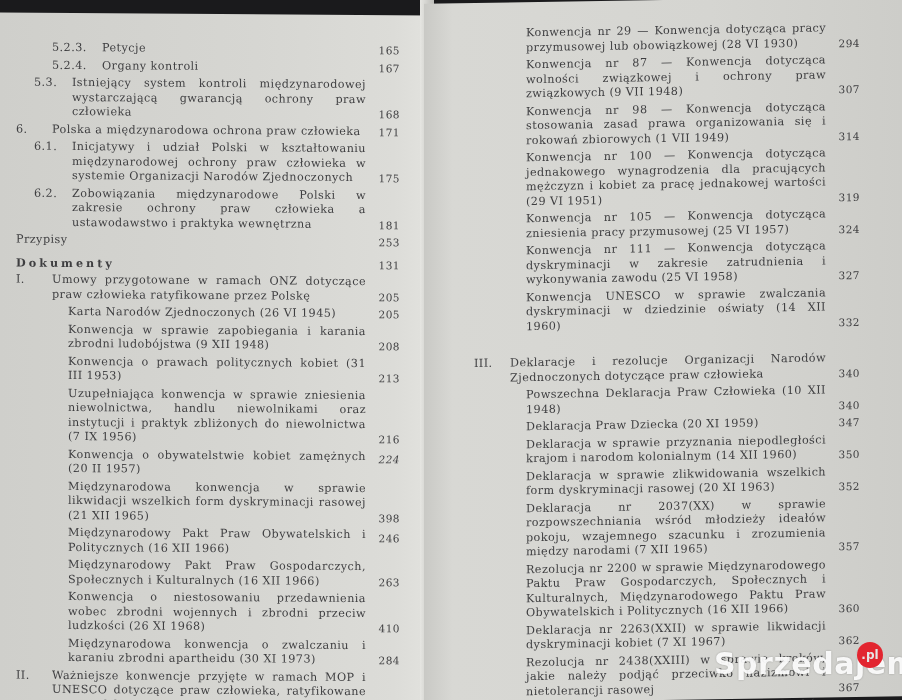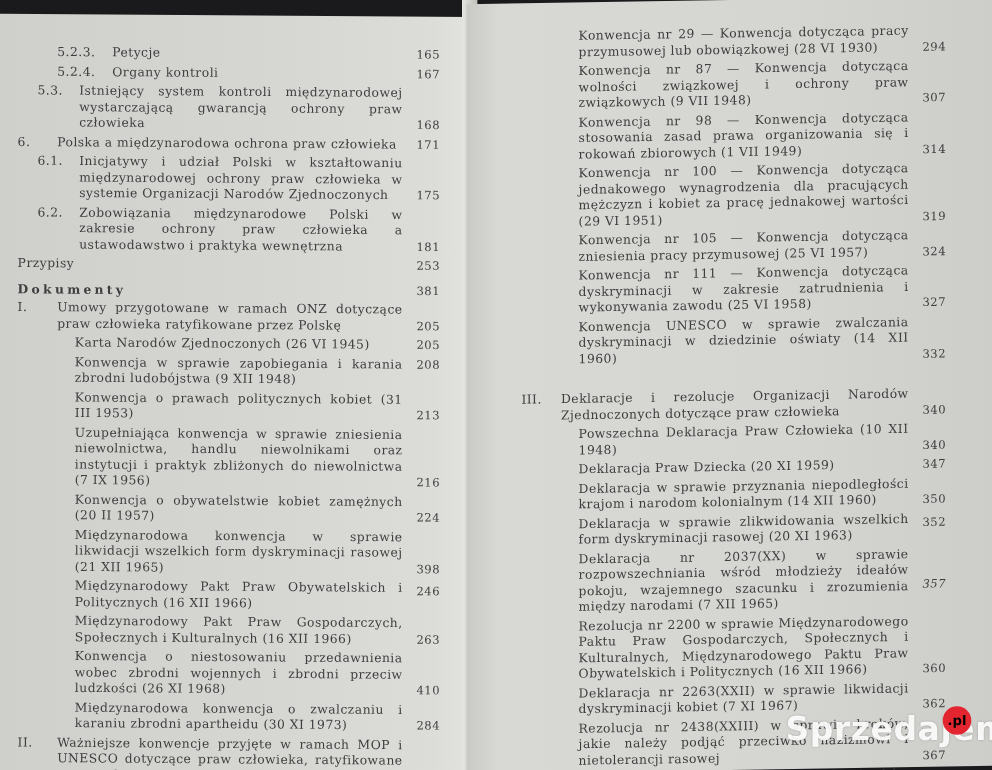--- a/index.html
+++ b/index.html
@@ -12,21 +12,21 @@
   .entry{position:relative;margin:0;}
   .t{display:block;text-align:justify;}
   .pg{position:absolute;right:0;font-size:10.5px;}
   .lvl0{padding-left:0;}
   .lvl1{padding-left:18px;}
   .lvl2{padding-left:36px;}
   .lvl3{padding-left:52px;}
   .num{position:absolute;left:0;}
   .heading{font-weight:bold;letter-spacing:3px;}
   .watermark{position:absolute;left:714px;top:646px;font-family:"DejaVu Sans",sans-serif;font-weight:bold;font-size:30px;color:rgba(255,255,255,0.92);text-shadow:0 0 2px rgba(0,0,0,0.25);letter-spacing:0.5px;}
-  .wm-dot{position:absolute;left:857px;top:642px;width:26px;height:26px;border-radius:50%;background:#e2252f;color:#000000;font-family:"DejaVu Sans",sans-serif;font-weight:bold;font-size:12px;line-height:26px;text-align:center;}
+  .wm-dot{position:absolute;left:857px;top:642px;width:26px;height:26px;border-radius:50%;background:#e2252f;color:#e5e5e5;font-family:"DejaVu Sans",sans-serif;font-weight:bold;font-size:12px;line-height:26px;text-align:center;}
 </style>
 </head>
 <body>
 
 <div class="page page-left">
   <div class="toc" id="toc-left" style="left:16px;top:28px;width:384px;">
       <div class="entry lvl3" style="margin-bottom: 3px;">
         <span class="num" style="left: 36px;">5.2.3.</span>
         <span class="t" style="padding-right: 34px; padding-left: 34px;">Petycje</span>
         <span class="pg" style="bottom: 0px;">165</span>
@@ -55,46 +55,46 @@
         <span class="num" style="left: 18px;">6.2.</span>
         <span class="t" style="padding-right: 34px; padding-left: 20px;">Zobowiązania międzynarodowe Polski w zakresie ochrony praw człowieka a ustawodawstwo i praktyka wewnętrzna</span>
         <span class="pg" style="bottom: 0px;">181</span>
       </div>
       <div class="entry lvl0" style="margin-bottom: 3px;">
         <span class="t" style="padding-right: 34px;">Przypisy</span>
         <span class="pg" style="bottom: 0px;">253</span>
       </div>
       <div class="entry lvl0" style="margin-bottom: 3px; margin-top: 8px;">
         <span class="t heading" style="padding-right: 34px;">Dokumenty</span>
-        <span class="pg" style="bottom: 0px;">381</span>
+        <span class="pg" style="bottom: 0px;">131</span>
       </div>
       <div class="entry lvl1" style="margin-bottom: 3px;">
         <span class="num" style="left: 0px;">I.</span>
         <span class="t" style="padding-right: 34px; padding-left: 18px;">Umowy przygotowane w ramach ONZ dotyczące praw człowieka ratyfikowane przez Polskę</span>
         <span class="pg" style="bottom: 0px;">205</span>
       </div>
       <div class="entry lvl3" style="margin-bottom: 3px;">
         <span class="t" style="padding-right: 34px;">Karta Narodów Zjednoczonych (26 VI 1945)</span>
         <span class="pg" style="bottom: 0px;">205</span>
       </div>
       <div class="entry lvl3" style="margin-bottom: 3px;">
         <span class="t" style="padding-right: 34px;">Konwencja w sprawie zapobiegania i karania zbrodni ludobójstwa (9 XII 1948)</span>
-        <span class="pg" style="bottom: 14px;">208</span>
+        <span class="pg" style="bottom: 0px;">208</span>
       </div>
       <div class="entry lvl3" style="margin-bottom: 3px;">
         <span class="t" style="padding-right: 34px;">Konwencja o prawach politycznych kobiet (31 III 1953)</span>
         <span class="pg" style="bottom: 0px; margin-left: 24px;">213</span>
       </div>
       <div class="entry lvl3" style="margin-bottom: 3px;">
         <span class="t" style="padding-right: 34px;">Uzupełniająca konwencja w sprawie zniesienia niewolnictwa, handlu niewolnikami oraz instytucji i praktyk zbliżonych do niewolnictwa (7 IX 1956)</span>
         <span class="pg" style="bottom: 0px;">216</span>
       </div>
       <div class="entry lvl3" style="margin-bottom: 3px;">
         <span class="t" style="padding-right: 34px;">Konwencja o obywatelstwie kobiet zamężnych (20 II 1957)</span>
-        <span class="pg" style="bottom: 0px;">224</span>
+        <span class="pg" style="bottom: 12px; font-style: italic;">224</span>
       </div>
       <div class="entry lvl3" style="margin-bottom: 3px;">
         <span class="t" style="padding-right: 34px;">Międzynarodowa konwencja w sprawie likwidacji wszelkich form dyskryminacji rasowej (21 XII 1965)</span>
         <span class="pg" style="bottom: 0px;">398</span>
       </div>
       <div class="entry lvl3" style="margin-bottom: 3px;">
         <span class="t" style="padding-right: 34px;">Międzynarodowy Pakt Praw Obywatelskich i Politycznych (16 XII 1966)</span>
         <span class="pg" style="bottom: 12px;">246</span>
       </div>
       <div class="entry lvl3" style="margin-bottom: 3px;">
@@ -159,25 +159,25 @@
       <div class="entry lvl3" style="margin-bottom: 3px;">
         <span class="t" style="padding-right: 34px;">Deklaracja Praw Dziecka (20 XI 1959)</span>
         <span class="pg" style="bottom: 0px;">347</span>
       </div>
       <div class="entry lvl3" style="margin-bottom: 3px;">
         <span class="t" style="padding-right: 34px;">Deklaracja w sprawie przyznania niepodległości krajom i narodom kolonialnym (14 XII 1960)</span>
         <span class="pg" style="bottom: 0px;">350</span>
       </div>
       <div class="entry lvl3" style="margin-bottom: 3px;">
         <span class="t" style="padding-right: 34px;">Deklaracja w sprawie zlikwidowania wszelkich form dyskryminacji rasowej (20 XI 1963)</span>
-        <span class="pg" style="bottom: 11px;">352</span>
+        <span class="pg" style="bottom: 0px;">352</span>
       </div>
       <div class="entry lvl3" style="margin-bottom: 3px;">
         <span class="t" style="padding-right: 34px;">Deklaracja nr 2037(XX) w sprawie rozpowszechniania wśród młodzieży ideałów pokoju, wzajemnego szacunku i zrozumienia między narodami (7 XII 1965)</span>
-        <span class="pg" style="bottom: 16px; font-style: italic;">357</span>
+        <span class="pg" style="bottom: 1px;">357</span>
       </div>
       <div class="entry lvl3" style="margin-bottom: 3px;">
         <span class="t" style="padding-right: 34px;">Rezolucja nr 2200 w sprawie Międzynarodowego Paktu Praw Gospodarczych, Społecznych i Kulturalnych, Międzynarodowego Paktu Praw Obywatelskich i Politycznych (16 XII 1966)</span>
         <span class="pg" style="bottom: 0px;">360</span>
       </div>
       <div class="entry lvl3" style="margin-bottom: 3px;">
         <span class="t" style="padding-right: 34px;">Deklaracja nr 2263(XXII) w sprawie likwidacji dyskryminacji kobiet (7 XI 1967)</span>
         <span class="pg" style="bottom: 0px;">362</span>
       </div>
       <div class="entry lvl3" style="margin-bottom: 3px;">

